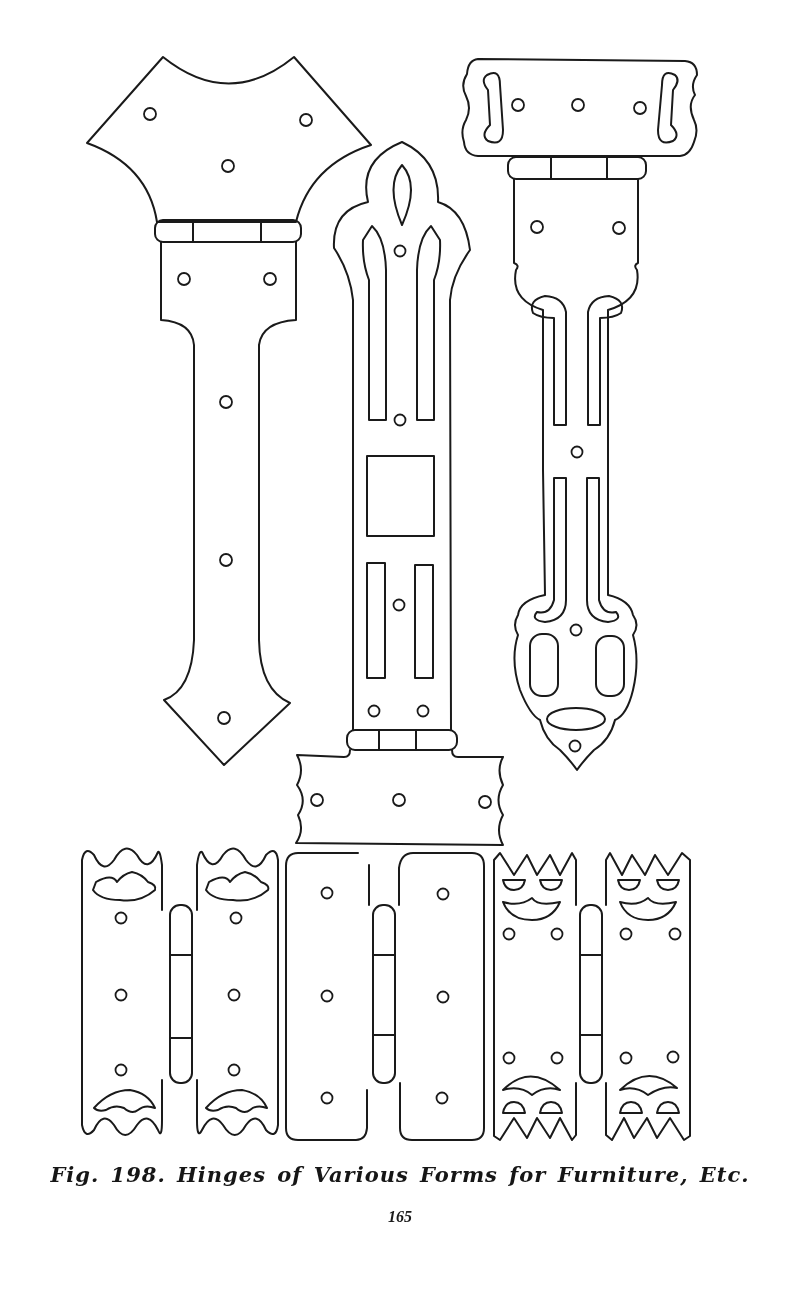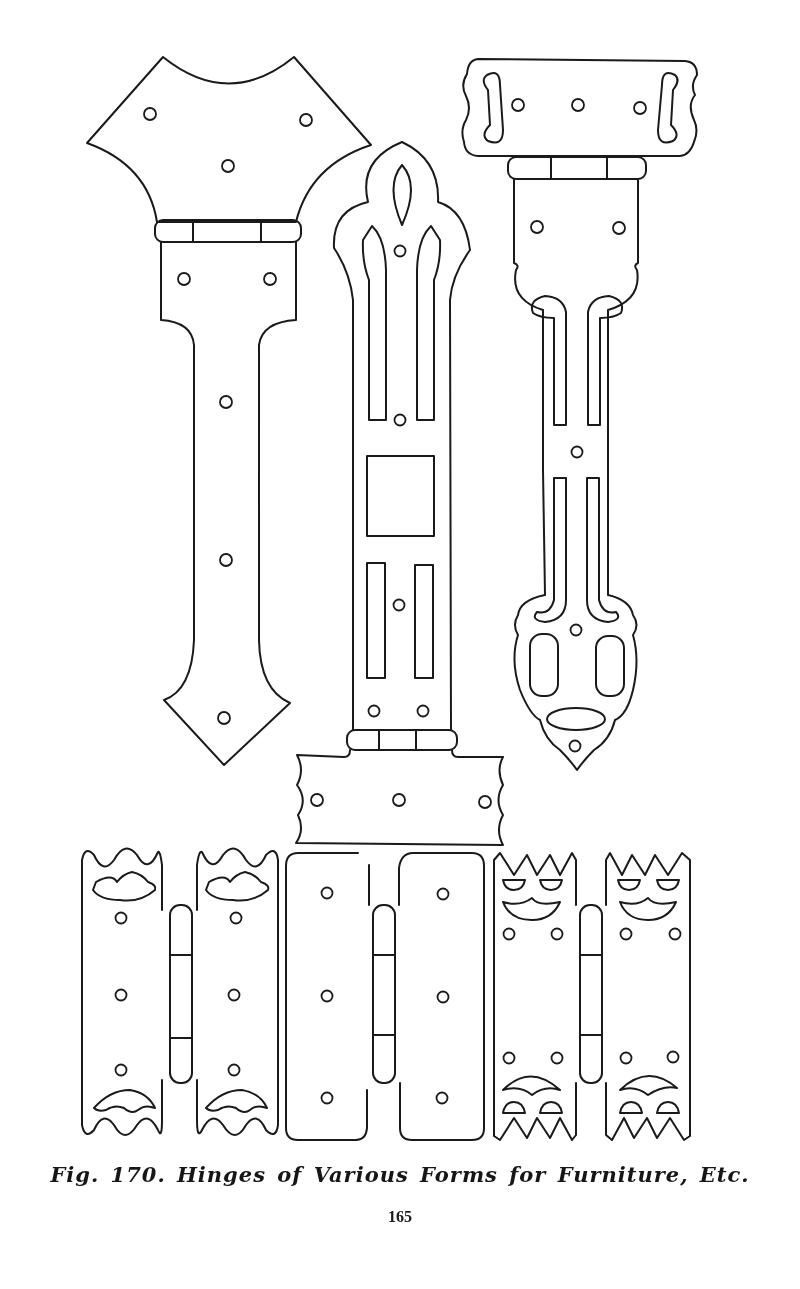--- a/index.html
+++ b/index.html
@@ -5,21 +5,21 @@
   html, body { margin: 0; padding: 0; }
   body { width: 800px; height: 1289px; background: #ffffff; position: relative; overflow: hidden; }
   .figure { position: absolute; left: 0; top: 0; width: 800px; height: 1150px; }
   .figure svg { width: 800px; height: 1150px; }
   .figure svg * { fill: none; stroke: #1a1a1a; stroke-width: 2; stroke-linejoin: round; stroke-linecap: round; }
   .figure svg .hole { stroke-width: 1.8; }
   .caption { position: absolute; left: 0; width: 800px; top: 1162px; text-align: center;
     font-family: "DejaVu Serif", "Liberation Serif", serif; font-style: italic; font-weight: bold;
     font-size: 21px; color: #161616; letter-spacing: 1px; word-spacing: 3px; }
   .page-number { position: absolute; left: 0; width: 800px; top: 1208px; text-align: center;
-    font-family: "Liberation Serif", serif; font-weight: bold; font-size: 16px; color: #1a1a1a; }
+    font-family: "Liberation Serif", serif; font-weight: bold; font-size: 16px; color: #1a1a1a; font-style: italic; }
 </style>
 </head>
 <body>
 
 <div class="figure">
 <svg viewBox="0 0 800 1150" xmlns="http://www.w3.org/2000/svg">
 
   <g>
 
     <path d="M163,57 Q229,110 294,57 L371,145 Q310,165 296,222 L157,222 Q148,165 87,143 Z"></path>
@@ -153,14 +153,14 @@
     <circle class="hole" cx="675" cy="934" r="5.5"></circle>
     <circle class="hole" cx="626" cy="1058" r="5.5"></circle>
     <circle class="hole" cx="673" cy="1057" r="5.5"></circle>
     <path d="M620,1090 Q648,1063 677,1088 Q663,1085 648,1095 Q635,1085 620,1090 Z"></path>
     <path d="M620,1113 Q622,1102 631,1102 Q640,1102 642,1113 Z"></path>
     <path d="M657,1113 Q659,1102 668,1102 Q677,1102 679,1113 Z"></path>
   </g>
 </svg>
 </div>
 
-<div class="caption">Fig. 170.  Hinges of Various Forms for Furniture, Etc.</div>
+<div class="caption">Fig. 198.  Hinges of Various Forms for Furniture, Etc.</div>
 <div class="page-number">165</div>
 
 </body></html>

